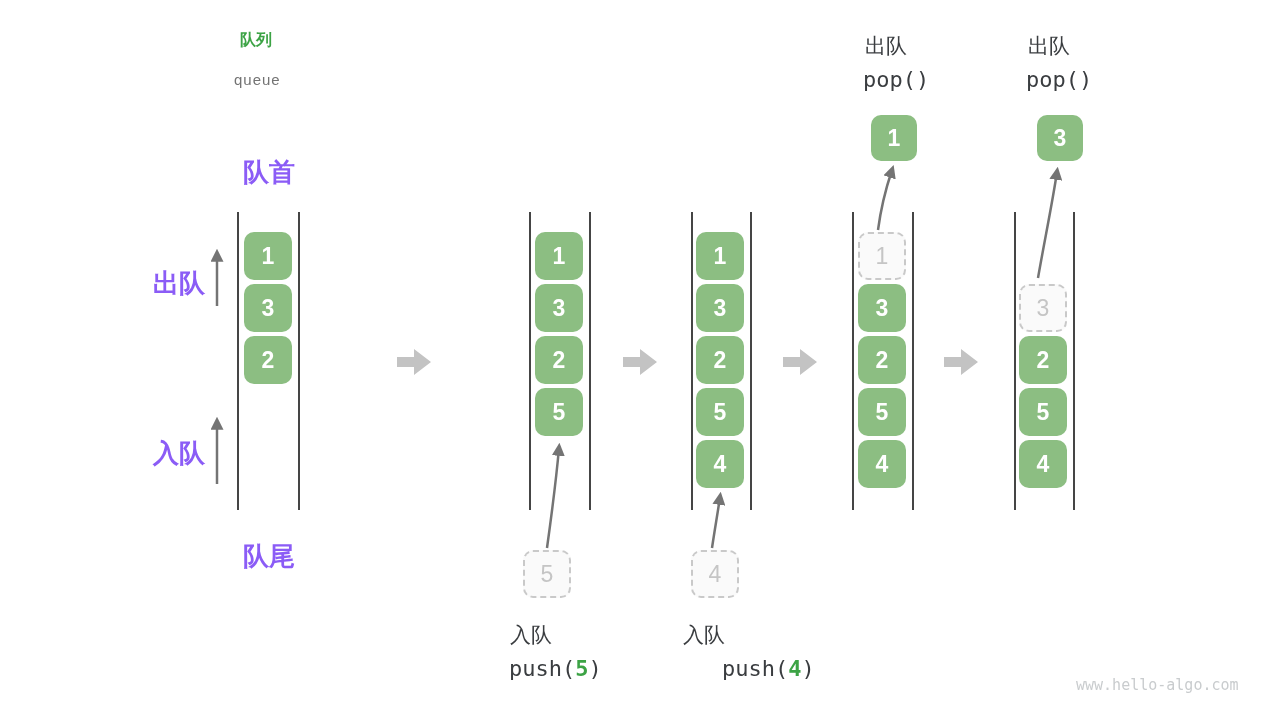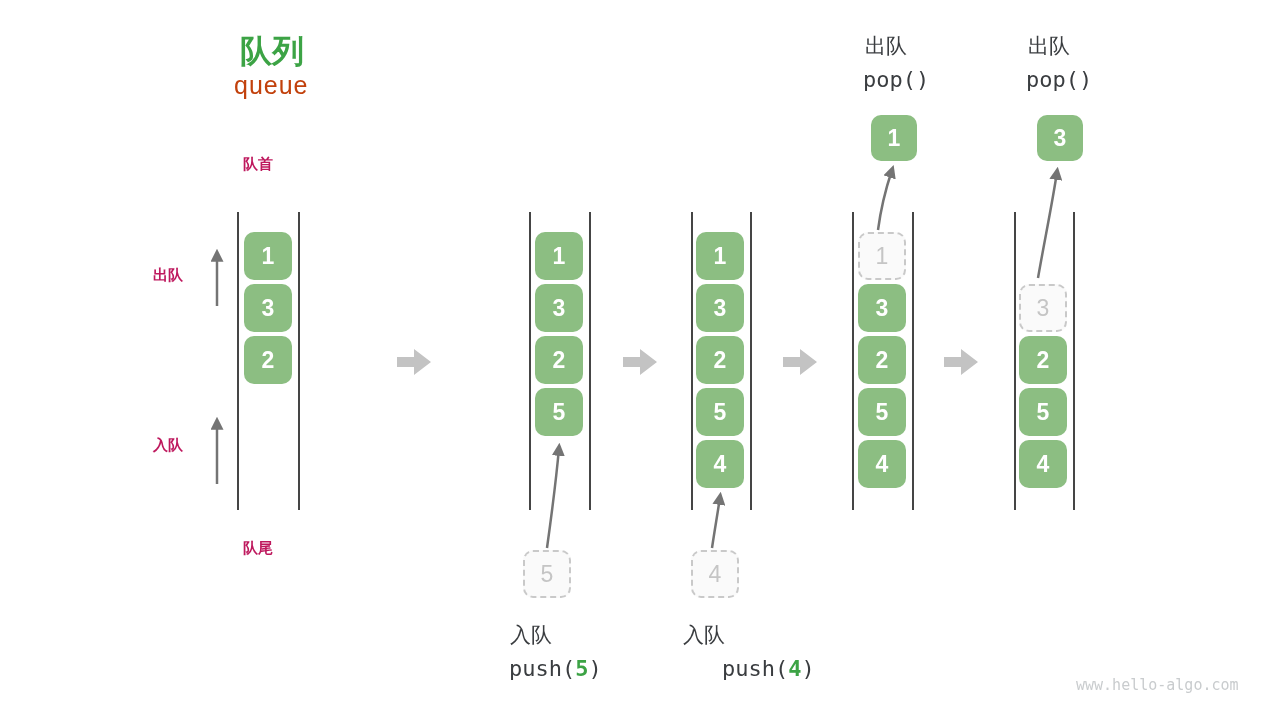--- a/index.html
+++ b/index.html
@@ -1,23 +1,23 @@
 <!DOCTYPE html>
 <html><head>
 <meta charset="utf-8">
 <style>
   html,body{margin:0;padding:0;background:#fff;}
   .canvas{
     position:relative;width:1280px;height:720px;background:#ffffff;
     font-family:"Liberation Sans",sans-serif;overflow:hidden;
   }
   .abs{position:absolute;}
-  .title-zh{font-size:32px;font-weight:700;color:#3ca345;}
-  .title-en{font-size:25px;color:#c2410c;letter-spacing:1px;}
-  .side-label{font-size:15px;font-weight:700;color:#be185d;}
+  .title-zh{font-size:16px;font-weight:700;color:#3ca345;}
+  .title-en{font-size:15px;color:#737373;letter-spacing:1px;}
+  .side-label{font-size:26px;font-weight:700;color:#8b5cf6;}
   .op-label{font-size:21px;font-weight:400;color:#3a3d40;}
   .code{font-family:"DejaVu Sans Mono",monospace;font-size:22px;color:#3a3d40;white-space:nowrap;}
   .code .arg{color:#3ca345;font-weight:700;}
   .vline{width:1.5px;height:298px;background:#454545;top:212px;}
   .qbox{
     width:48px;height:48px;border-radius:10px;background:#8cbe82;
     display:flex;align-items:center;justify-content:center;
     color:#ffffff;font-size:23px;font-weight:700;
   }
   .qbox.float{width:46px;height:46px;}

